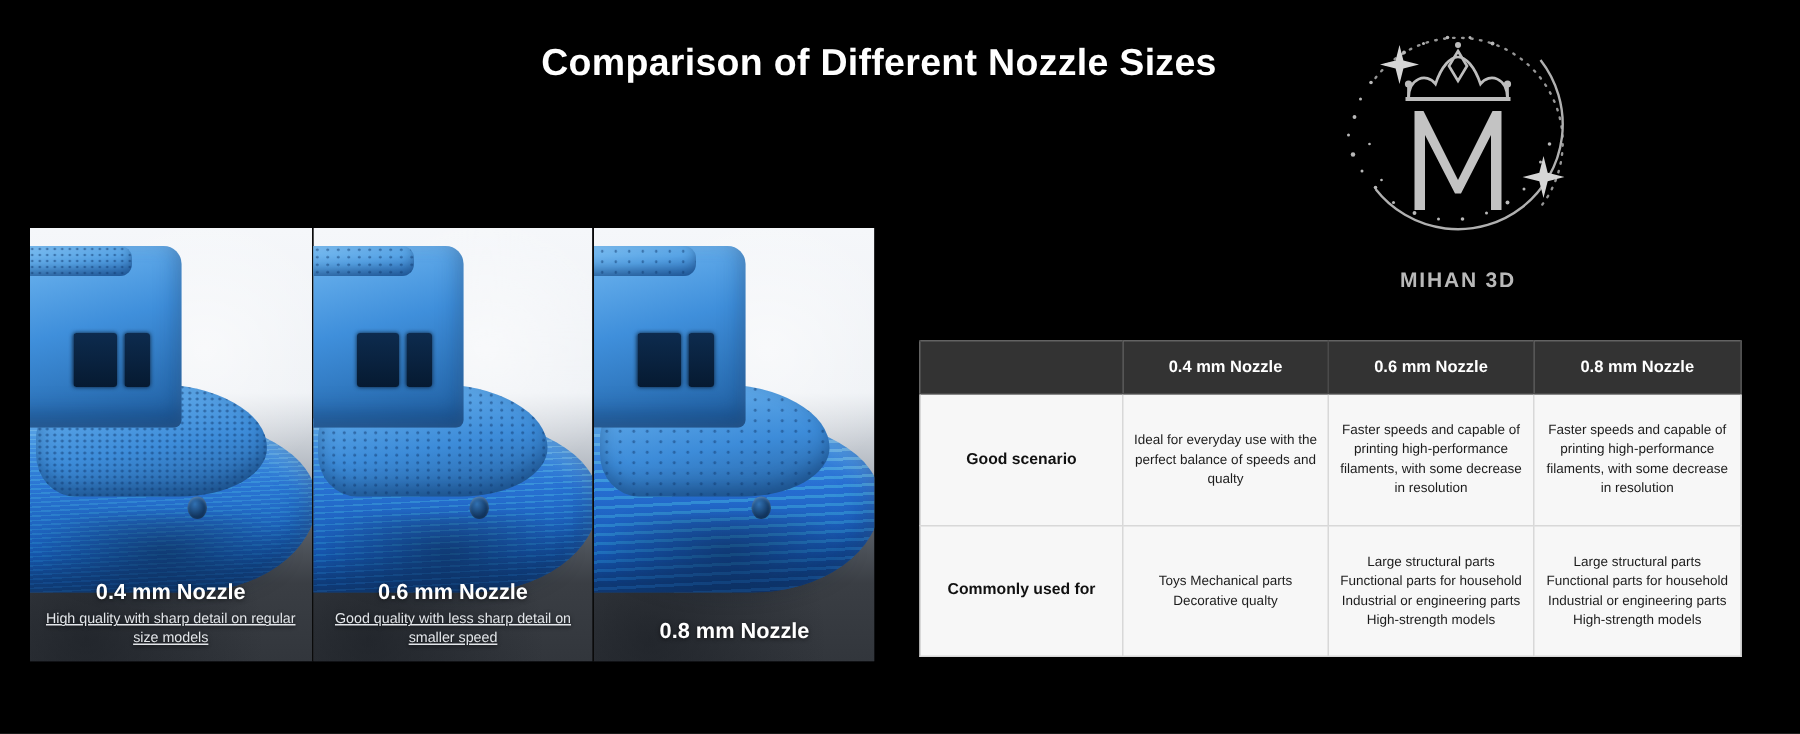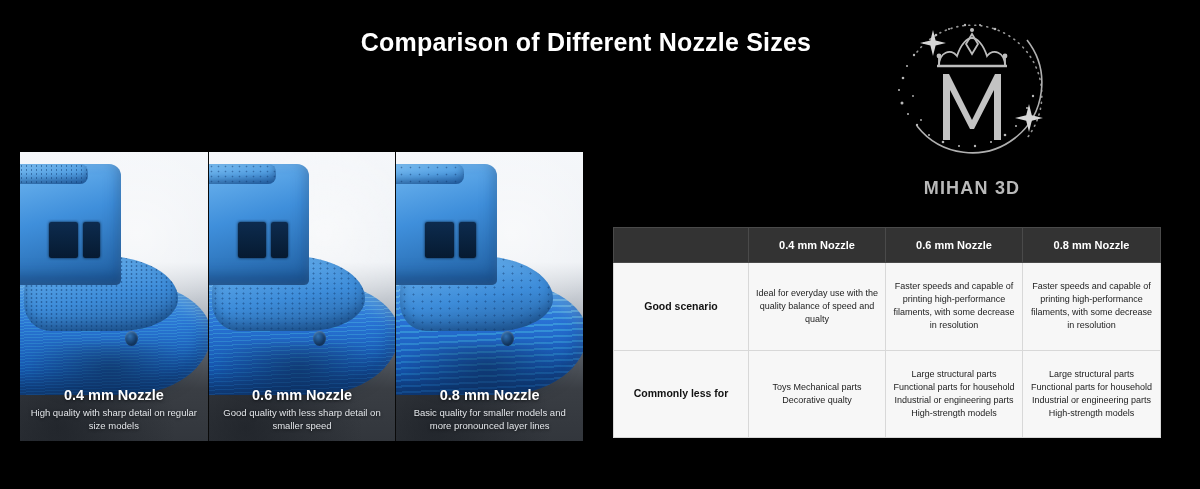--- a/index.html
+++ b/index.html
@@ -41,21 +41,21 @@
     height: 195px;
   }
   .logo svg { display: block; }
   .logo-text {
     position: absolute;
     left: 0;
     top: 170px;
     width: 190px;
     text-align: center;
     color: #b9b9b9;
-    font-size: 18px;
+    font-size: 14px;
     font-weight: bold;
     letter-spacing: 1.2px;
   }
 
   
   .photo-strip {
     position: absolute;
     left: 20px;
     top: 152px;
     width: 563px;
@@ -229,20 +229,21 @@
     font-size: 14.5px;
     font-weight: bold;
     margin-bottom: 4px;
     text-shadow: 0 1px 3px rgba(0,0,0,0.6);
   }
   .caption-desc {
     color: #e3e6ea;
     font-size: 9.5px;
     line-height: 1.35;
     text-shadow: 0 1px 3px rgba(0,0,0,0.6);
+    text-decoration: underline;
   }
 
   
   .table-wrap {
     position: absolute;
     left: 613px;
     top: 227px;
     width: 547px;
     height: 211px;
   }
@@ -414,21 +415,20 @@
               <div class="cabin-top-texture"></div>
             </div>
           <div class="window"></div>
           <div class="window w2"></div>
         </div>
         <div class="porthole"></div>
         <div class="bow-shadow"></div>
       </div>
       <div class="caption">
         <div class="caption-title">0.8 mm Nozzle</div>
-        <div class="caption-desc">Basic quality for smaller models and more pronounced layer lines</div>
       </div>
     </div>
 
   </div>
 
   <div class="table-wrap">
     <table class="cmp">
       <colgroup>
           <col class="c0">
           <col class="c1">
@@ -439,26 +439,26 @@
         <tr>
           <th class="blank"></th>
           <th>0.4 mm Nozzle</th>
           <th>0.6 mm Nozzle</th>
           <th>0.8 mm Nozzle</th>
         </tr>
       </thead>
       <tbody>
         <tr>
           <td class="rowhead">Good scenario</td>
-          <td>Ideal for everyday use with the quality balance of speed and qualty</td>
+          <td>Ideal for everyday use with the perfect balance of speeds and qualty</td>
           <td>Faster speeds and capable of printing high-performance filaments, with some decrease in resolution</td>
           <td>Faster speeds and capable of printing high-performance filaments, with some decrease in resolution</td>
         </tr>
         <tr>
-          <td class="rowhead">Commonly less for</td>
+          <td class="rowhead">Commonly used for</td>
           <td>Toys Mechanical parts Decorative qualty</td>
           <td>Large structural parts Functional parts for household Industrial or engineering parts High-strength models</td>
           <td>Large structural parts Functional parts for household Industrial or engineering parts High-strength models</td>
         </tr>
       </tbody>
     </table>
   </div>
 
 </div>
 

